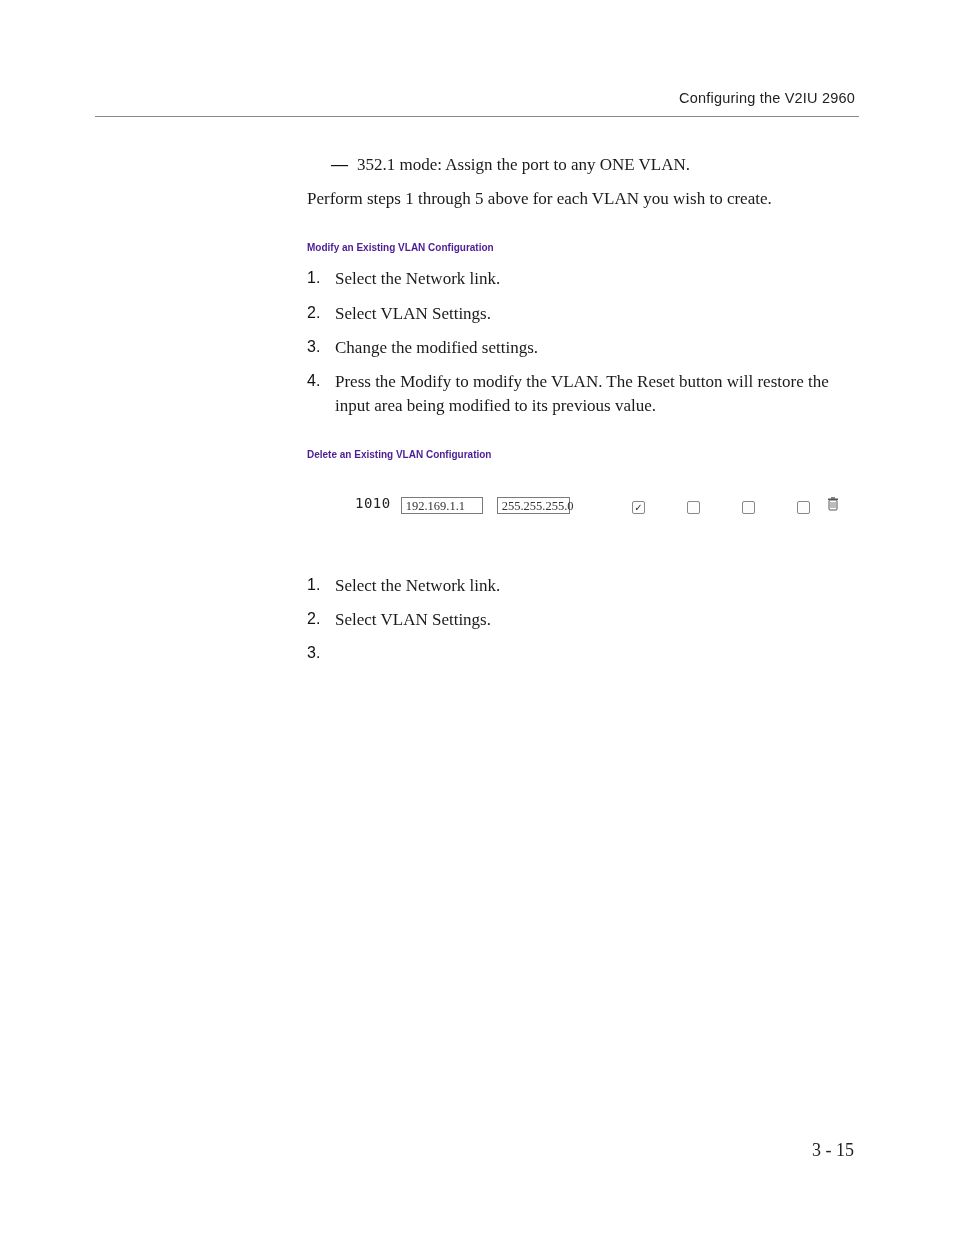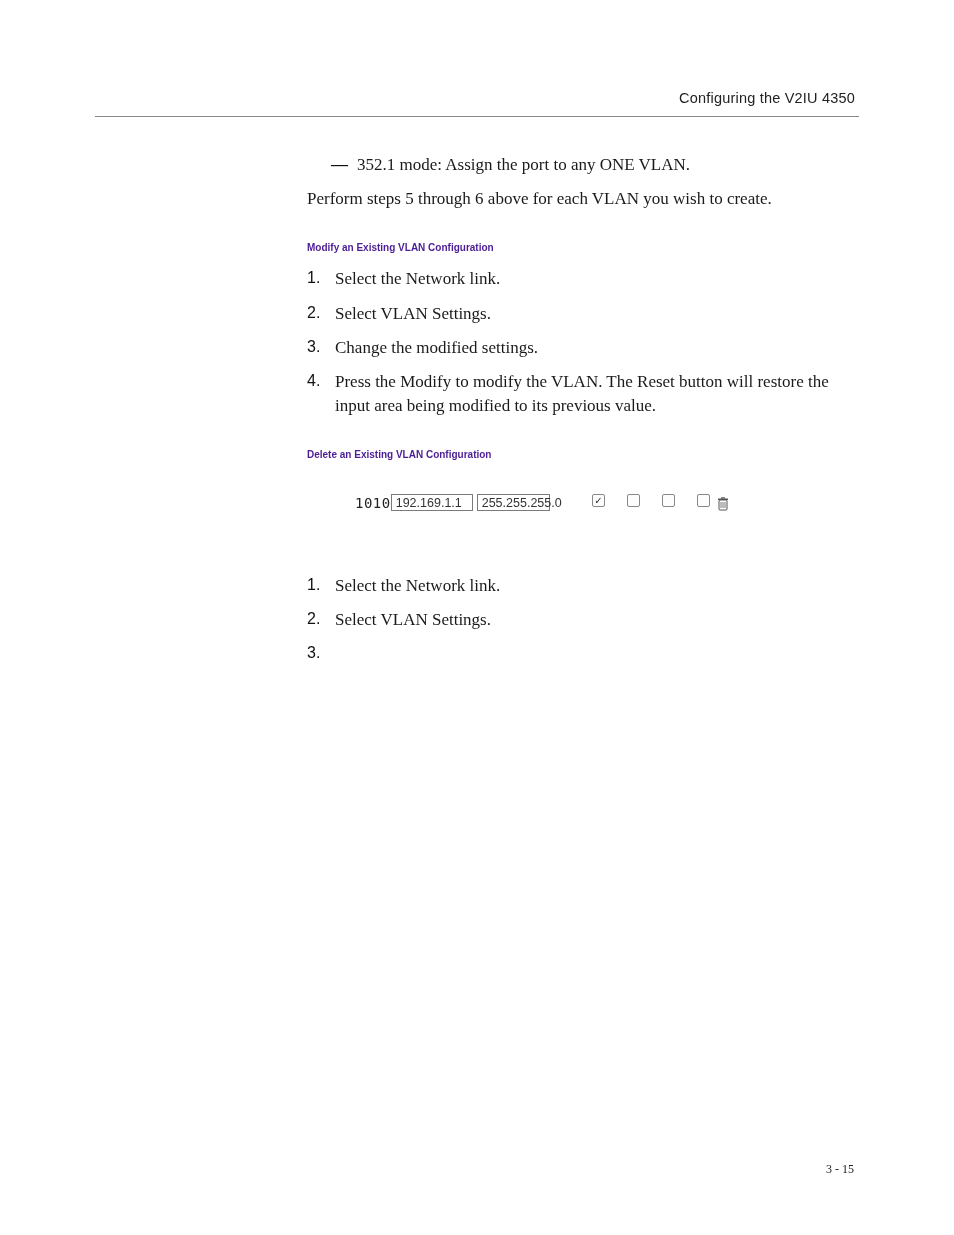--- a/index.html
+++ b/index.html
@@ -86,34 +86,35 @@
     color: #111;
   }
 
   
   .shot {
     margin: 18px 0 38px 0;
     padding: 14px 8px 22px 8px;
   }
   .shot-inner {
     display: flex;
-    align-items: flex-start;
+    align-items: flex-end;
     font-family: "Lucida Console", Monaco, monospace;
     font-size: 13px;
     color: #333;
+    gap: 10px;
     padding-left: 40px;
   }
   .shot-id {
     font-family: "Lucida Console", Monaco, monospace;
     font-size: 14px;
     letter-spacing: 0.5px;
     color: #222;
   }
   .shot-input {
-    font-family: Liberation Sans, sans-serif;
+    font-family: Liberation Serif, serif;
     font-size: 12.5px;
     border: 1px solid #7a7a7a;
     background: #fff;
     padding: 0 4px;
     height: 17px;
     line-height: 17px;
     box-sizing: border-box;
   }
   .ip { width: 82px; }
   .mask { width: 73px; margin-left: 4px; }
@@ -139,42 +140,42 @@
   .trash {
     width: 14px;
     height: 15px;
     margin-left: 6px;
     align-self: center;
   }
 
   .page-num {
     position: absolute;
     right: 100px;
-    bottom: 58px;
-    font-size: 12px;
+    bottom: 74px;
+    font-size: 18px;
     font-family: "Palatino Linotype", Georgia, serif;
     color: #222;
     text-align: right;
   }
 </style>
 </head>
 <body>
 
 <div class="page">
 
-  <div class="header-title">Configuring the V2IU 4350</div>
+  <div class="header-title">Configuring the V2IU 2960</div>
   <hr class="hr">
 
   <div class="content">
 
     <ul class="dash-list">
       <li>352.1 mode: Assign the port to any ONE VLAN.</li>
     </ul>
 
-    <p class="para">Perform steps 5 through 6 above for each VLAN you wish to create.</p>
+    <p class="para">Perform steps 1 through 5 above for each VLAN you wish to create.</p>
 
     <h3 class="blue-head">Modify an Existing VLAN Configuration</h3>
     <ol class="num-list">
       <li><span class="num">1.</span><span>Select the Network link.</span></li>
       <li><span class="num">2.</span><span>Select VLAN Settings.</span></li>
       <li><span class="num">3.</span><span>Change the modified settings.</span></li>
       <li><span class="num">4.</span><span>Press the Modify to modify the VLAN. The Reset button will restore the input area being modified to its previous value.</span></li>
     </ol>
 
     <h3 class="blue-head">Delete an Existing VLAN Configuration</h3>

